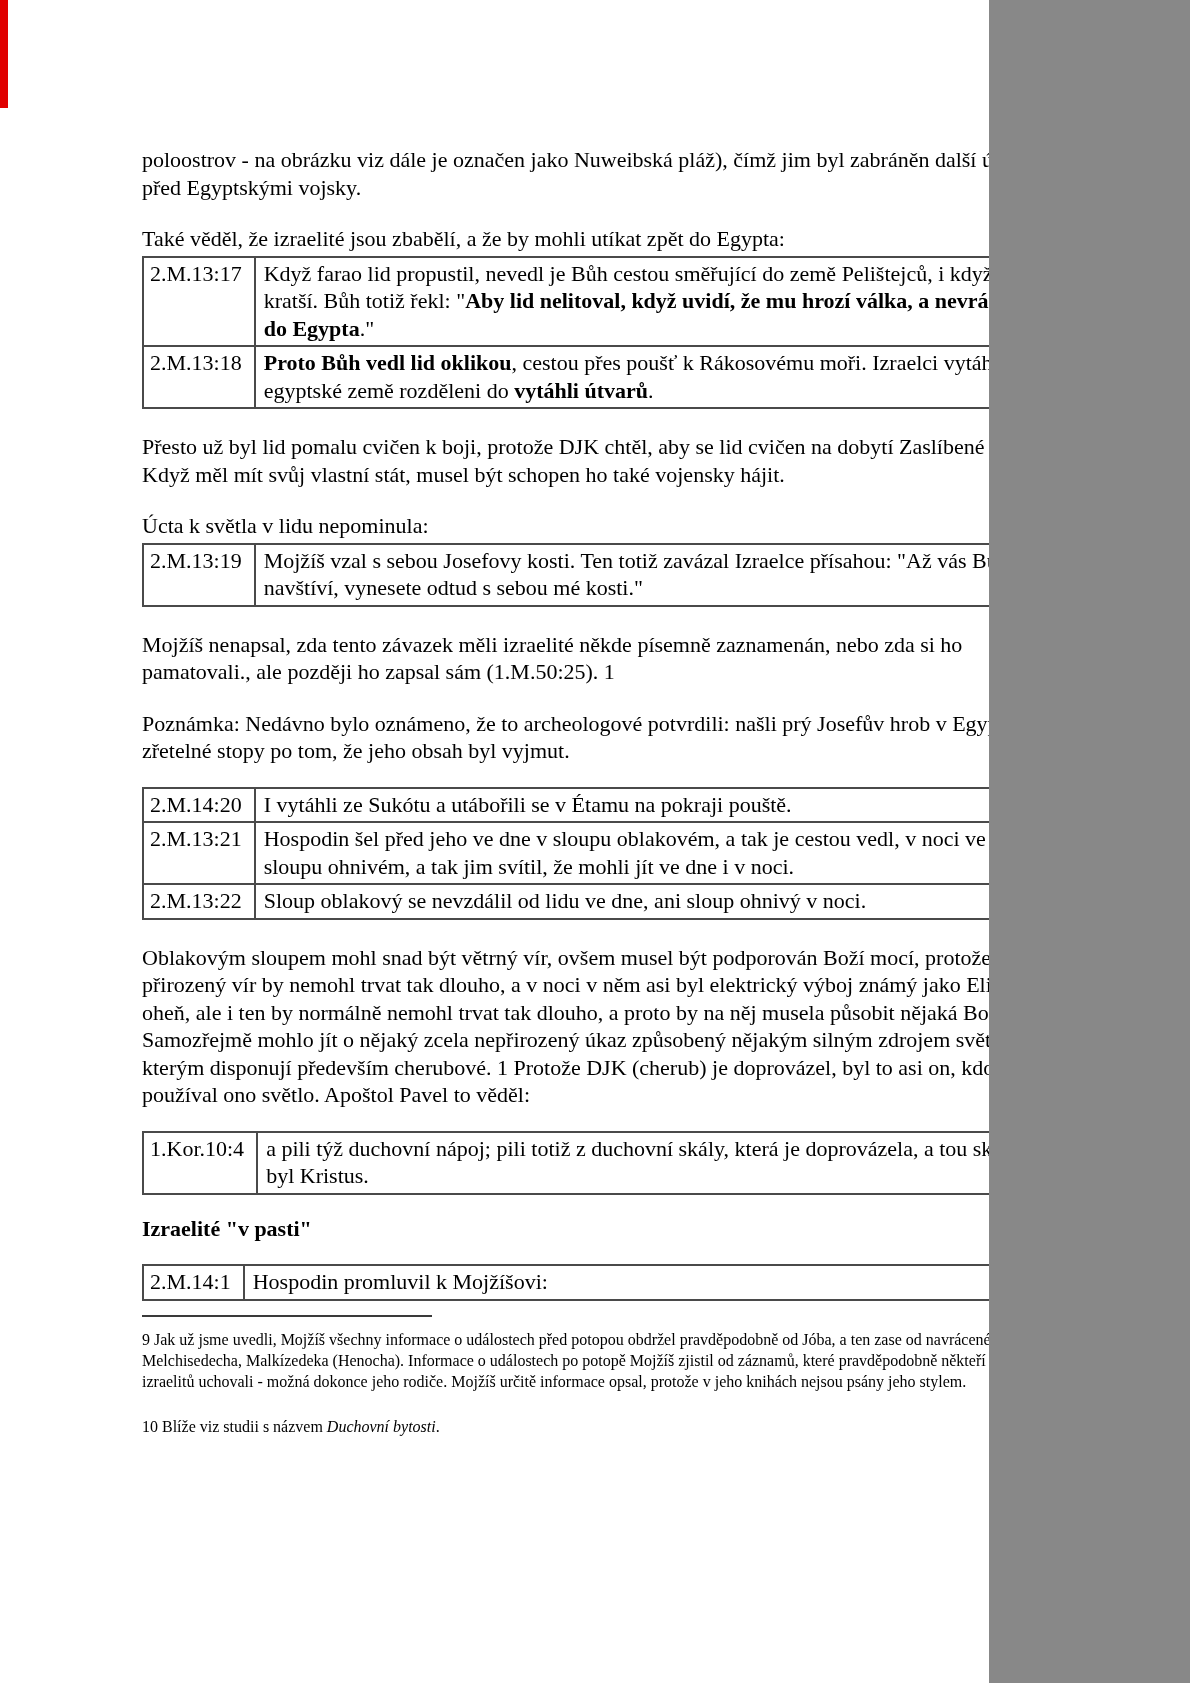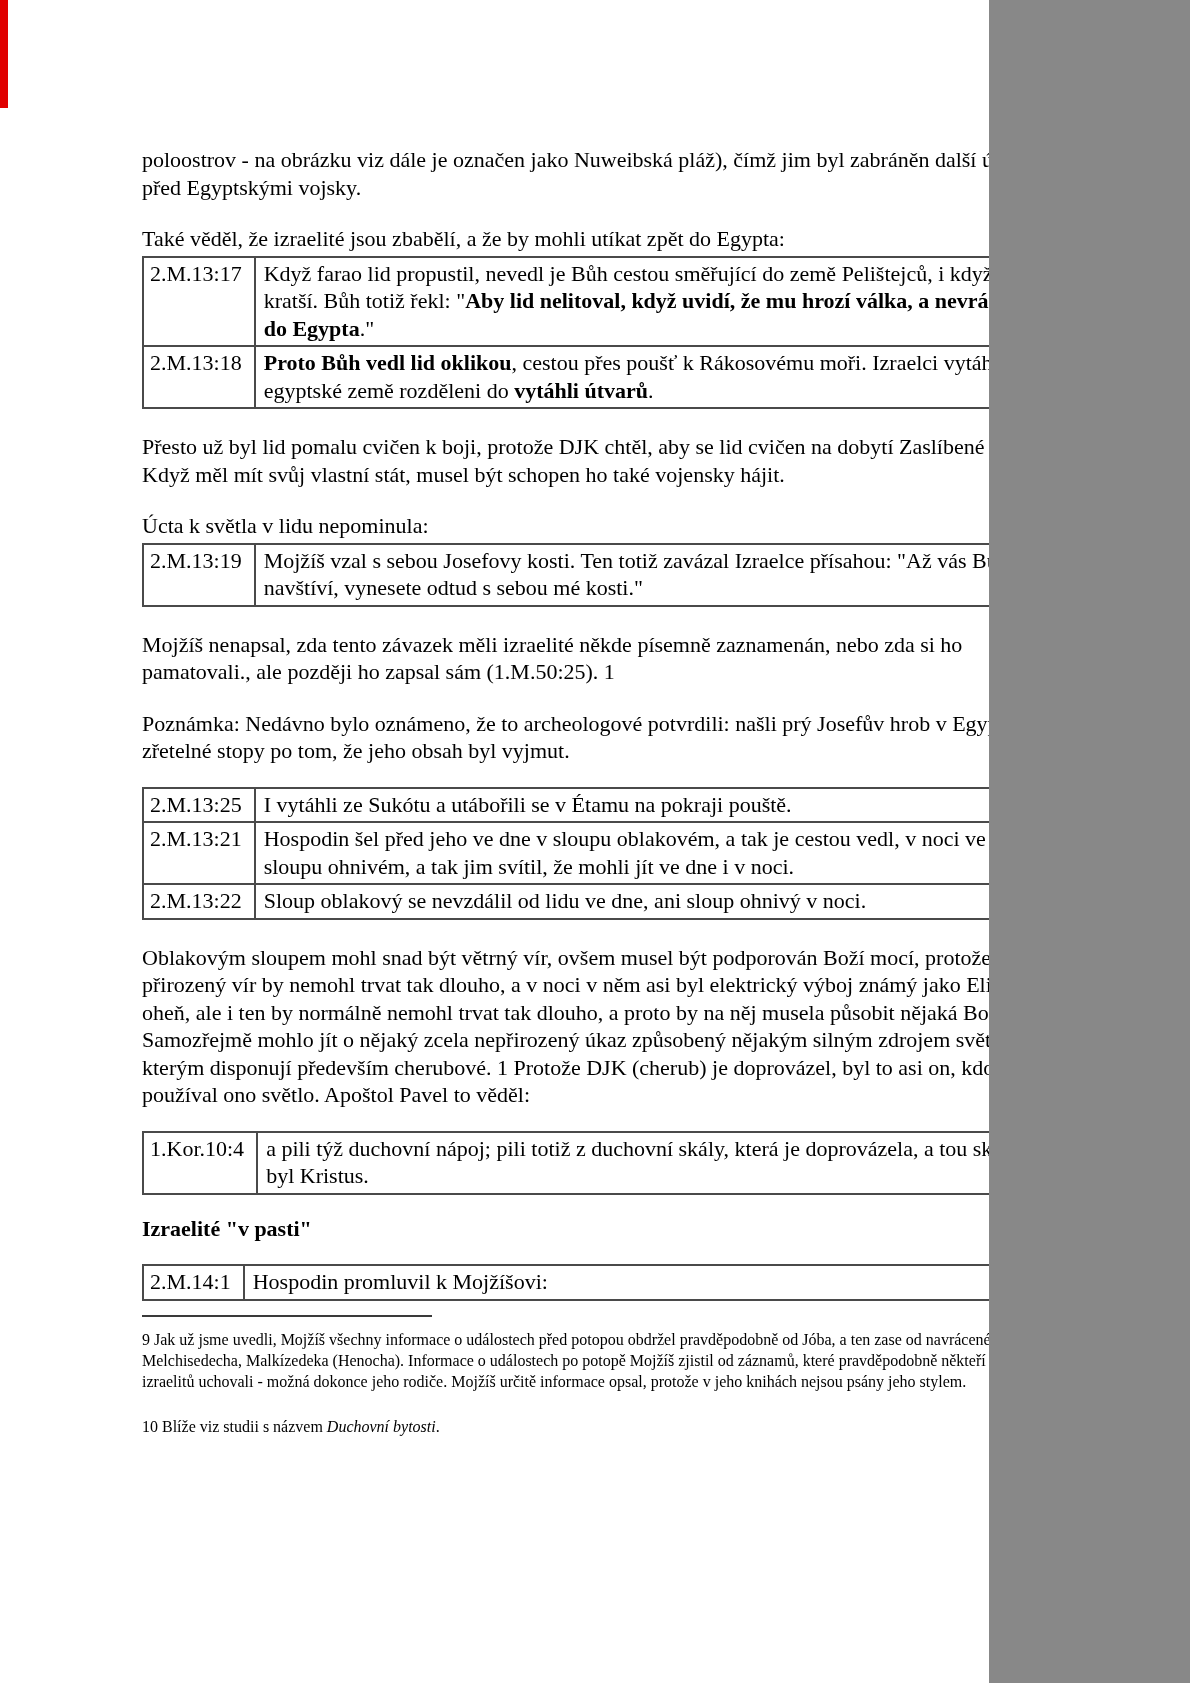--- a/index.html
+++ b/index.html
@@ -85,21 +85,21 @@
             <td class="ref" style="border-color: rgb(74, 74, 74);">2.M.13:19</td>
             <td class="verse-text" style="border-color: rgb(74, 74, 74);"><span>Mojžíš vzal s sebou Josefovy kosti. Ten totiž zavázal Izraelce přísahou: "Až vás Bůh navštíví, vynesete odtud s sebou mé kosti."</span></td>
           </tr>
         </tbody>
       </table>
       <div class="paragraph"><span>Mojžíš nenapsal, zda tento závazek měli izraelité někde písemně zaznamenán, nebo zda si ho pamatovali., ale později ho zapsal sám (1.M.50:25). 1</span></div>
       <div class="paragraph"><span>Poznámka: Nedávno bylo oznámeno, že to archeologové potvrdili: našli prý Josefův hrob v Egyptě a zřetelné stopy po tom, že jeho obsah byl vyjmut.</span></div>
       <table class="verse-table">
         <tbody>
           <tr>
-            <td class="ref" style="border-color: rgb(74, 74, 74);">2.M.13:25</td>
+            <td class="ref" style="border-color: rgb(74, 74, 74);">2.M.14:20</td>
             <td class="verse-text" style="border-color: rgb(74, 74, 74);"><span>I vytáhli ze Sukótu a utábořili se v Étamu na pokraji pouště.</span></td>
           </tr>
           <tr>
             <td class="ref" style="border-color: rgb(74, 74, 74);">2.M.13:21</td>
             <td class="verse-text" style="border-color: rgb(74, 74, 74);"><span>Hospodin šel před jeho ve dne v sloupu oblakovém, a tak je cestou vedl, v noci ve sloupu ohnivém, a tak jim svítil, že mohli jít ve dne i v noci.</span></td>
           </tr>
           <tr>
             <td class="ref" style="border-color: rgb(74, 74, 74);">2.M.13:22</td>
             <td class="verse-text" style="border-color: rgb(74, 74, 74);"><span>Sloup oblakový se nevzdálil od lidu ve dne, ani sloup ohnivý v noci.</span></td>
           </tr>

